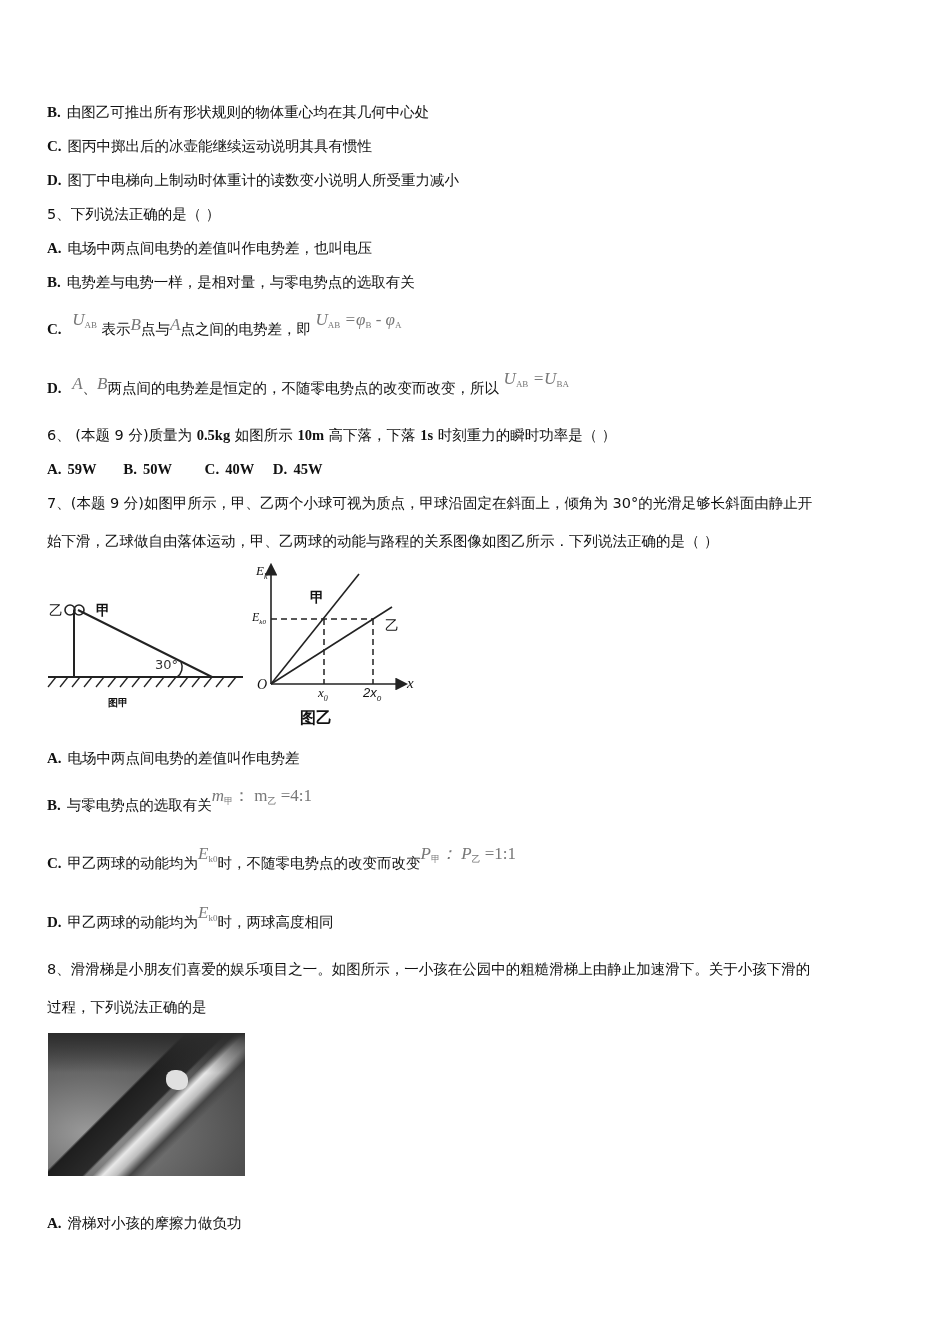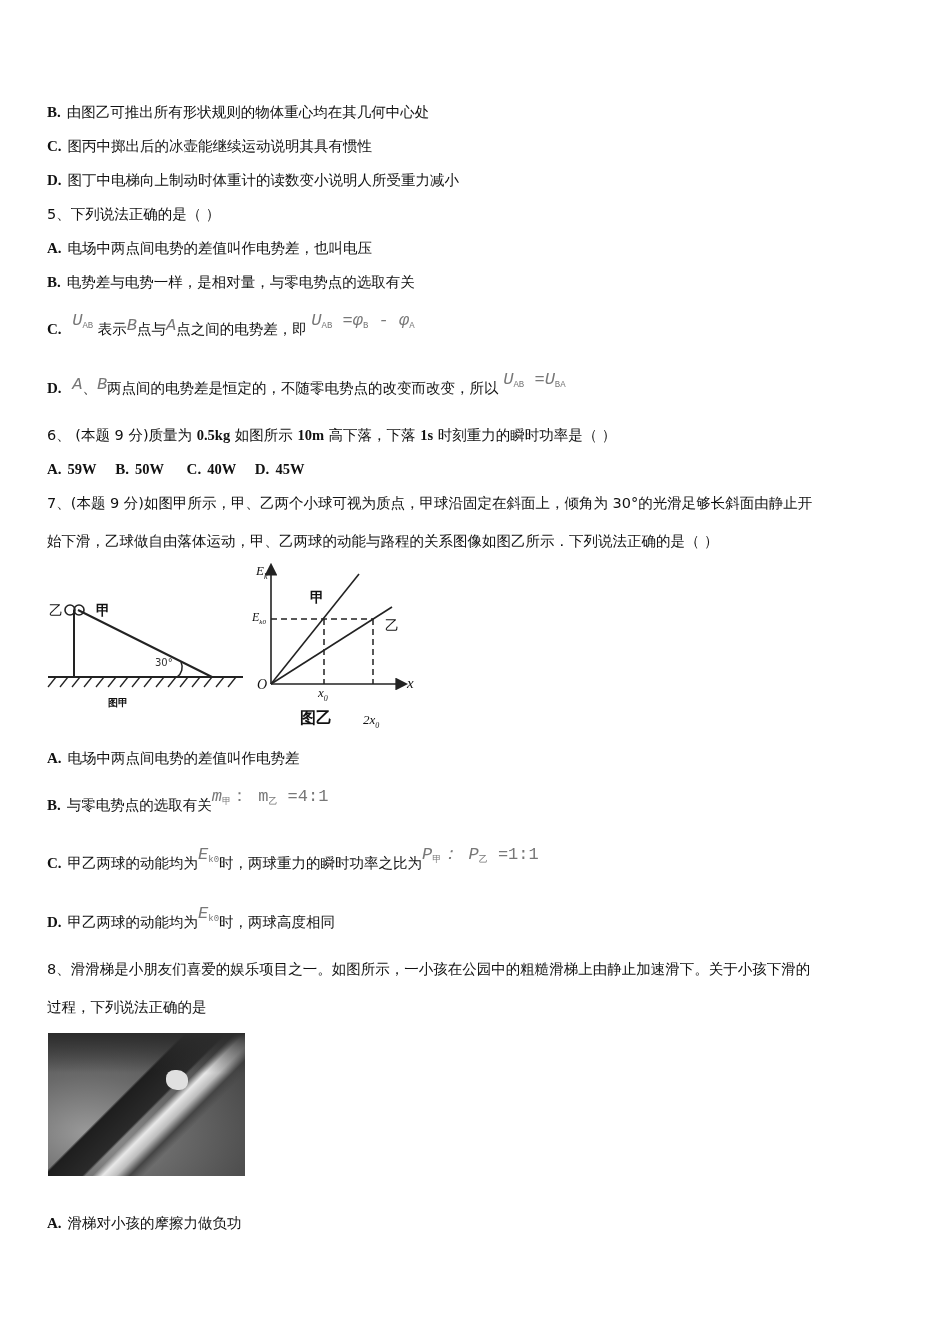--- a/index.html
+++ b/index.html
@@ -1,21 +1,21 @@
 <!DOCTYPE html>
 <html><head>
 <meta charset="utf-8">
 <style>
   html, body { margin:0; padding:0; background:#ffffff; }
   body { width:950px; height:1344px; position:relative; overflow:hidden;
          font-family: "DejaVu Sans", "Liberation Sans", sans-serif; color:#111; }
   .line { position:absolute; left:47px; font-size:14.5px; white-space:nowrap; line-height:20px; }
   .opt { font-family: "Liberation Serif", "DejaVu Serif", serif; font-weight:bold; font-size:15px; margin-right:6px; }
   .q-bold { font-family: "Liberation Serif", "DejaVu Serif", serif; font-weight:bold;text-align:center; }
-  .math { font-family: Liberation Mono, monospace; color:#777; font-style:italic; font-size:17px; position:relative; top:-9px; }
+  .math { font-family: Liberation Serif, serif; color:#777; font-style:italic; font-size:17px; position:relative; top:-9px; }
   .math .sub { font-size:9px; font-style:normal; position:relative; top:3px; }
   .math .up { font-style:normal; }
   .fig { position:absolute; }
   .photo { position:absolute; left:48px; top:1033px; width:197px; height:143px;
            background:
              linear-gradient(135deg, rgba(0,0,0,0) 40%, #1e1e1e 41%, #2a2a2a 52%, rgba(0,0,0,0) 53%),
              linear-gradient(135deg, rgba(0,0,0,0) 55%, #e8e8e8 58%, #bdbdbd 62%, #444 66%, rgba(0,0,0,0) 70%),
              radial-gradient(ellipse at 20% 70%, #9a9a9a 0%, #6a6a6a 40%, #3a3a3a 100%);
            filter: grayscale(1); }
   .photo .kid { position:absolute; left:118px; top:37px; width:22px; height:20px; background:#e0e0e0; border-radius:40% 50% 40% 50%; }
@@ -50,22 +50,22 @@
 <div class="line" style="top:378px">
   <span class="opt">D.</span>
   <span class="math" style="top:-4px">A</span><span>、</span><span class="math" style="top:-4px">B</span><span>两点间的电势差是恒定的，不随零电势点的改变而改变，所以</span>
   <span class="math"><span>U</span><span class="sub">AB</span><span> =U</span><span class="sub">BA</span></span>
 </div>
 
 <div class="line" style="top:425px">
   <span>6、 (本题 9 分)质量为 </span><span class="q-bold">0.5kg</span><span> 如图所示 </span><span class="q-bold">10m</span><span> 高下落，下落 </span><span class="q-bold">1s</span><span> 时刻重力的瞬时功率是（    ）</span>
 </div>
 <div class="line" style="top:459px">
-  <span class="opt">A.</span><span class="q-bold" style="margin-right:14px">59W</span>
-  <span class="opt">B.</span><span class="q-bold" style="margin-right:18px">50W</span>
+  <span class="opt">A.</span><span class="q-bold" style="margin-right:22px">59W</span>
+  <span class="opt">B.</span><span class="q-bold" style="margin-right:28px">50W</span>
   <span class="opt">C.</span><span class="q-bold" style="margin-right:14px">40W</span>
   <span class="opt">D.</span><span class="q-bold">45W</span>
 </div>
 
 <div class="line" style="top:493px">7、(本题 9 分)如图甲所示，甲、乙两个小球可视为质点，甲球沿固定在斜面上，倾角为 30°的光滑足够长斜面由静止开</div>
 <div class="line" style="top:531px">始下滑，乙球做自由落体运动，甲、乙两球的动能与路程的关系图像如图乙所示．下列说法正确的是（    ）</div>
 
 <svg class="fig" style="left:40px;top:590px" width="210" height="130">
   <g stroke="#222" stroke-width="2" fill="none">
     <line x1="8" y1="87" x2="203" y2="87"></line>
@@ -89,21 +89,21 @@
       <line x1="136" y1="87" x2="128" y2="97"></line>
       <line x1="148" y1="87" x2="140" y2="97"></line>
     <line x1="160" y1="87" x2="152" y2="97"></line>
       <line x1="172" y1="87" x2="164" y2="97"></line>
       <line x1="184" y1="87" x2="176" y2="97"></line>
     <line x1="196" y1="87" x2="188" y2="97"></line>
   </g>
 </svg>
 <span class="fig" style="left:49px;top:602px;font-size:14px">乙</span>
 <span class="fig" style="left:96px;top:602px;font-size:14px;font-weight:bold">甲</span>
-<span class="fig" style="left:155px;top:657px;font-size:10px;color:#333">30°</span>
+<span class="fig" style="left:155px;top:657px;font-size:13px;color:#333">30°</span>
 <span class="fig" style="left:108px;top:696px;font-size:10px;font-weight:bold">图甲</span>
 
 <svg class="fig" style="left:245px;top:560px" width="180" height="140">
   <defs>
     <marker id="arr" markerWidth="8" markerHeight="8" refX="6" refY="4" orient="auto">
       <path d="M0,0 L8,4 L0,8 z" fill="#222"></path>
     </marker>
   </defs>
   <g stroke="#222" stroke-width="1.6" fill="none">
     <line x1="26" y1="124" x2="26" y2="6" marker-end="url(#arr)"></line>
@@ -116,32 +116,32 @@
     <line x1="79" y1="59" x2="79" y2="124"></line>
     <line x1="128" y1="59" x2="128" y2="124"></line>
   </g>
 </svg>
 <span class="fig" style="left:256px;top:563px;font-family:Liberation Serif, serif;font-style:italic;font-size:13px"><span>E</span><sub style="font-size:8px">k</sub></span>
 <span class="fig" style="left:252px;top:610px;font-family:'Liberation Serif',serif;font-style:italic;font-size:12px"><span>E</span><sub style="font-size:7px">k0</sub></span>
 <span class="fig" style="left:310px;top:589px;font-size:14px;font-weight:bold">甲</span>
 <span class="fig" style="left:385px;top:617px;font-size:14px">乙</span>
 <span class="fig" style="left:257px;top:677px;font-family:'Liberation Serif',serif;font-style:italic;font-size:14px">O</span>
 <span class="fig" style="left:318px;top:685px;font-family:'Liberation Serif',serif;font-style:italic;font-size:13px"><span>x</span><sub style="font-size:8px">0</sub></span>
-<span class="fig" style="left:363px;top:712px;font-family:Liberation Serif, serif;font-style:italic;font-size:13px"><span>2x</span><sub style="font-size:8px">0</sub></span>
+<span class="fig" style="left:363px;top:685px;font-family:Liberation Sans, sans-serif;font-style:italic;font-size:13px"><span>2x</span><sub style="font-size:8px">0</sub></span>
 <span class="fig" style="left:407px;top:675px;font-family:'Liberation Serif',serif;font-style:italic;font-size:15px">x</span>
 <span class="fig" style="left:300px;top:708px;font-size:16px;font-weight:bold">图乙</span>
 
 <div class="line" style="top:748px">
   <span class="opt">A.</span><span>电场中两点间电势的差值叫作电势差</span>
 </div>
 <div class="line" style="top:795px">
   <span class="opt">B.</span><span>与零电势点的选取有关</span><span class="math"><span>m</span><span class="sub">甲</span><span class="up">：  m</span><span class="sub">乙</span><span class="up"> =4:1</span></span>
 </div>
 <div class="line" style="top:853px">
-  <span class="opt">C.</span><span>甲乙两球的动能均为</span><span class="math"><span>E</span><span class="sub">k0</span></span><span>时，两球重力的瞬时功率之比为</span><span class="math"><span>P</span><span class="sub">甲</span><span>：  P</span><span class="sub">乙</span><span class="up"> =1:1</span></span>
+  <span class="opt">C.</span><span>甲乙两球的动能均为</span><span class="math"><span>E</span><span class="sub">k0</span></span><span>时，不随零电势点的改变而改变</span><span class="math"><span>P</span><span class="sub">甲</span><span>：  P</span><span class="sub">乙</span><span class="up"> =1:1</span></span>
 </div>
 <div class="line" style="top:912px">
   <span class="opt">D.</span><span>甲乙两球的动能均为</span><span class="math"><span>E</span><span class="sub">k0</span></span><span>时，两球高度相同</span>
 </div>
 
 <div class="line" style="top:959px">8、滑滑梯是小朋友们喜爱的娱乐项目之一。如图所示，一小孩在公园中的粗糙滑梯上由静止加速滑下。关于小孩下滑的</div>
 <div class="line" style="top:997px">过程，下列说法正确的是</div>
 <div class="photo" title="小孩在滑梯上滑下的照片">
   <div class="dark"></div>
   <div class="kid"></div>

